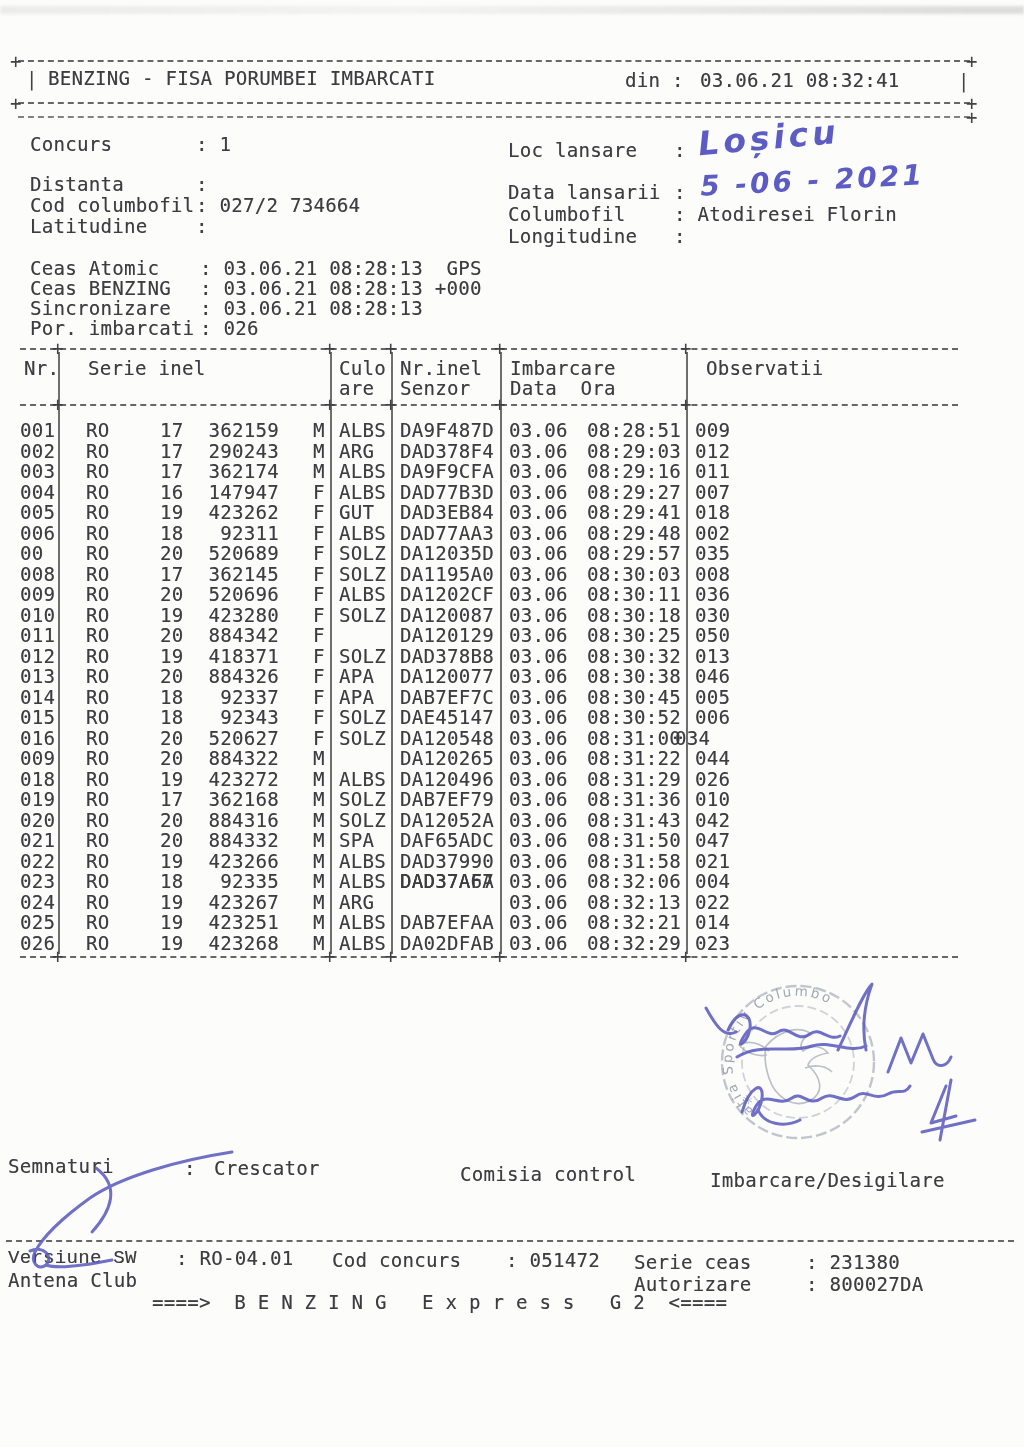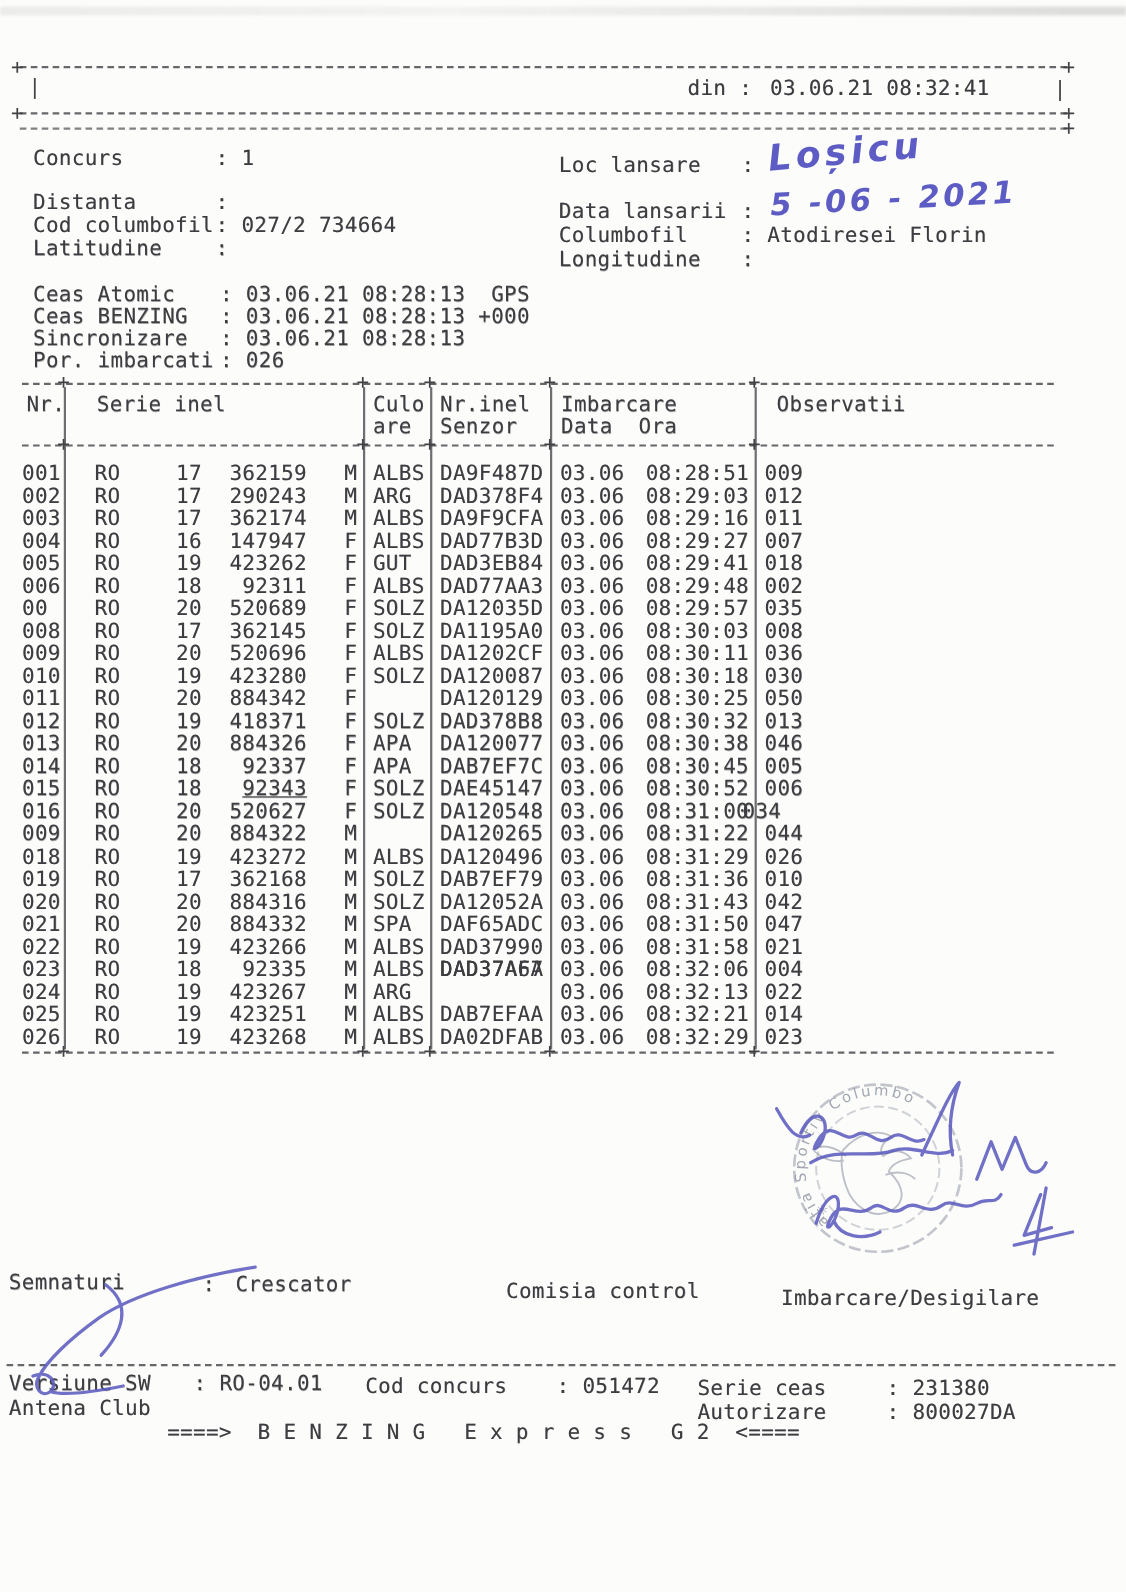--- a/index.html
+++ b/index.html
@@ -35,20 +35,21 @@
 
 <div class="page">
 
   <div class="smudge"></div>
 
   <div class="hline" style="left:18px;top:60px;width:952px;"></div>
   <span class="plus" style="left:10px;top:50px;"></span>
   <span class="plus" style="left:966px;top:50px;"></span>
 
   <span class="pipe" style="left:26px;top:68px;"></span>
+  <span class="t" style="left:48px;top:68px;">BENZING - FISA PORUMBEI IMBARCATI</span>
   <span class="t" style="left:625px;top:70px;">din :</span>
   <span class="t" style="left:700px;top:70px;">03.06.21 08:32:41</span>
   <span class="pipe" style="left:958px;top:70px;"></span>
 
   <div class="hline" style="left:18px;top:102px;width:952px;"></div>
   <span class="plus" style="left:10px;top:92px;"></span>
   <span class="plus" style="left:966px;top:92px;"></span>
   <div class="hline" style="left:18px;top:116px;width:952px;opacity:.7;"></div>
   <span class="plus" style="left:966px;top:106px;"></span>
 
@@ -274,21 +275,21 @@
         <span class="t" style="left: 339px; top: 686.5px;">APA</span>
         <span class="t" style="left: 400px; top: 686.5px;">DAB7EF7C</span>
         <span class="t" style="left: 509px; top: 686.5px;">03.06</span>
         <span class="t" style="left: 587px; top: 686.5px;">08:30:45</span>
         <span class="t" style="left: 695px; top: 686.5px;">005</span>
       </div>
       <div>
         <span class="t" style="left: 20px; top: 707px;">015</span>
         <span class="t" style="left: 86px; top: 707px;">RO</span>
         <span class="t" style="left: 160px; top: 707px;">18</span>
-        <span class="t" style="left: 193px; top: 707px; width: 86px; text-align: right; text-decoration: underline;">92343</span>
+        <span class="t" style="left: 193px; top: 707px; width: 86px; text-align: right;">92343</span>
         <span class="t" style="left: 313px; top: 707px;">F</span>
         <span class="t" style="left: 339px; top: 707px;">SOLZ</span>
         <span class="t" style="left: 400px; top: 707px;">DAE45147</span>
         <span class="t" style="left: 509px; top: 707px;">03.06</span>
         <span class="t" style="left: 587px; top: 707px;">08:30:52</span>
         <span class="t" style="left: 695px; top: 707px;">006</span>
       </div>
       <div>
         <span class="t" style="left: 20px; top: 727.5px;">016</span>
         <span class="t" style="left: 86px; top: 727.5px;">RO</span>
@@ -424,21 +425,21 @@
     </div>
 
   <span class="t" style="left:8px;top:1156px;">Semnaturi</span>
   <span class="t" style="left:184px;top:1158px;">:</span>
   <span class="t" style="left:214px;top:1158px;">Crescator</span>
   <span class="t" style="left:460px;top:1164px;">Comisia control</span>
   <span class="t" style="left:710px;top:1170px;">Imbarcare/Desigilare</span>
 
   <div class="hline" style="left:6px;top:1240px;width:1008px;"></div>
 
-  <span class="t" style="left:8px;top:1248px;">Versiune SW</span>
+  <span class="t" style="left:8px;top:1248px;font-family:Liberation Mono, monospace;">Versiune SW</span>
   <span class="t" style="left:176px;top:1248px;">: RO-04.01</span>
   <span class="t" style="left:332px;top:1250px;">Cod concurs</span>
   <span class="t" style="left:506px;top:1250px;">: 051472</span>
   <span class="t" style="left:634px;top:1252px;">Serie ceas</span>
   <span class="t" style="left:806px;top:1252px;">: 231380</span>
 
   <span class="t" style="left:8px;top:1270px;">Antena Club</span>
   <span class="t" style="left:634px;top:1274px;">Autorizare</span>
   <span class="t" style="left:806px;top:1274px;">: 800027DA</span>
 

